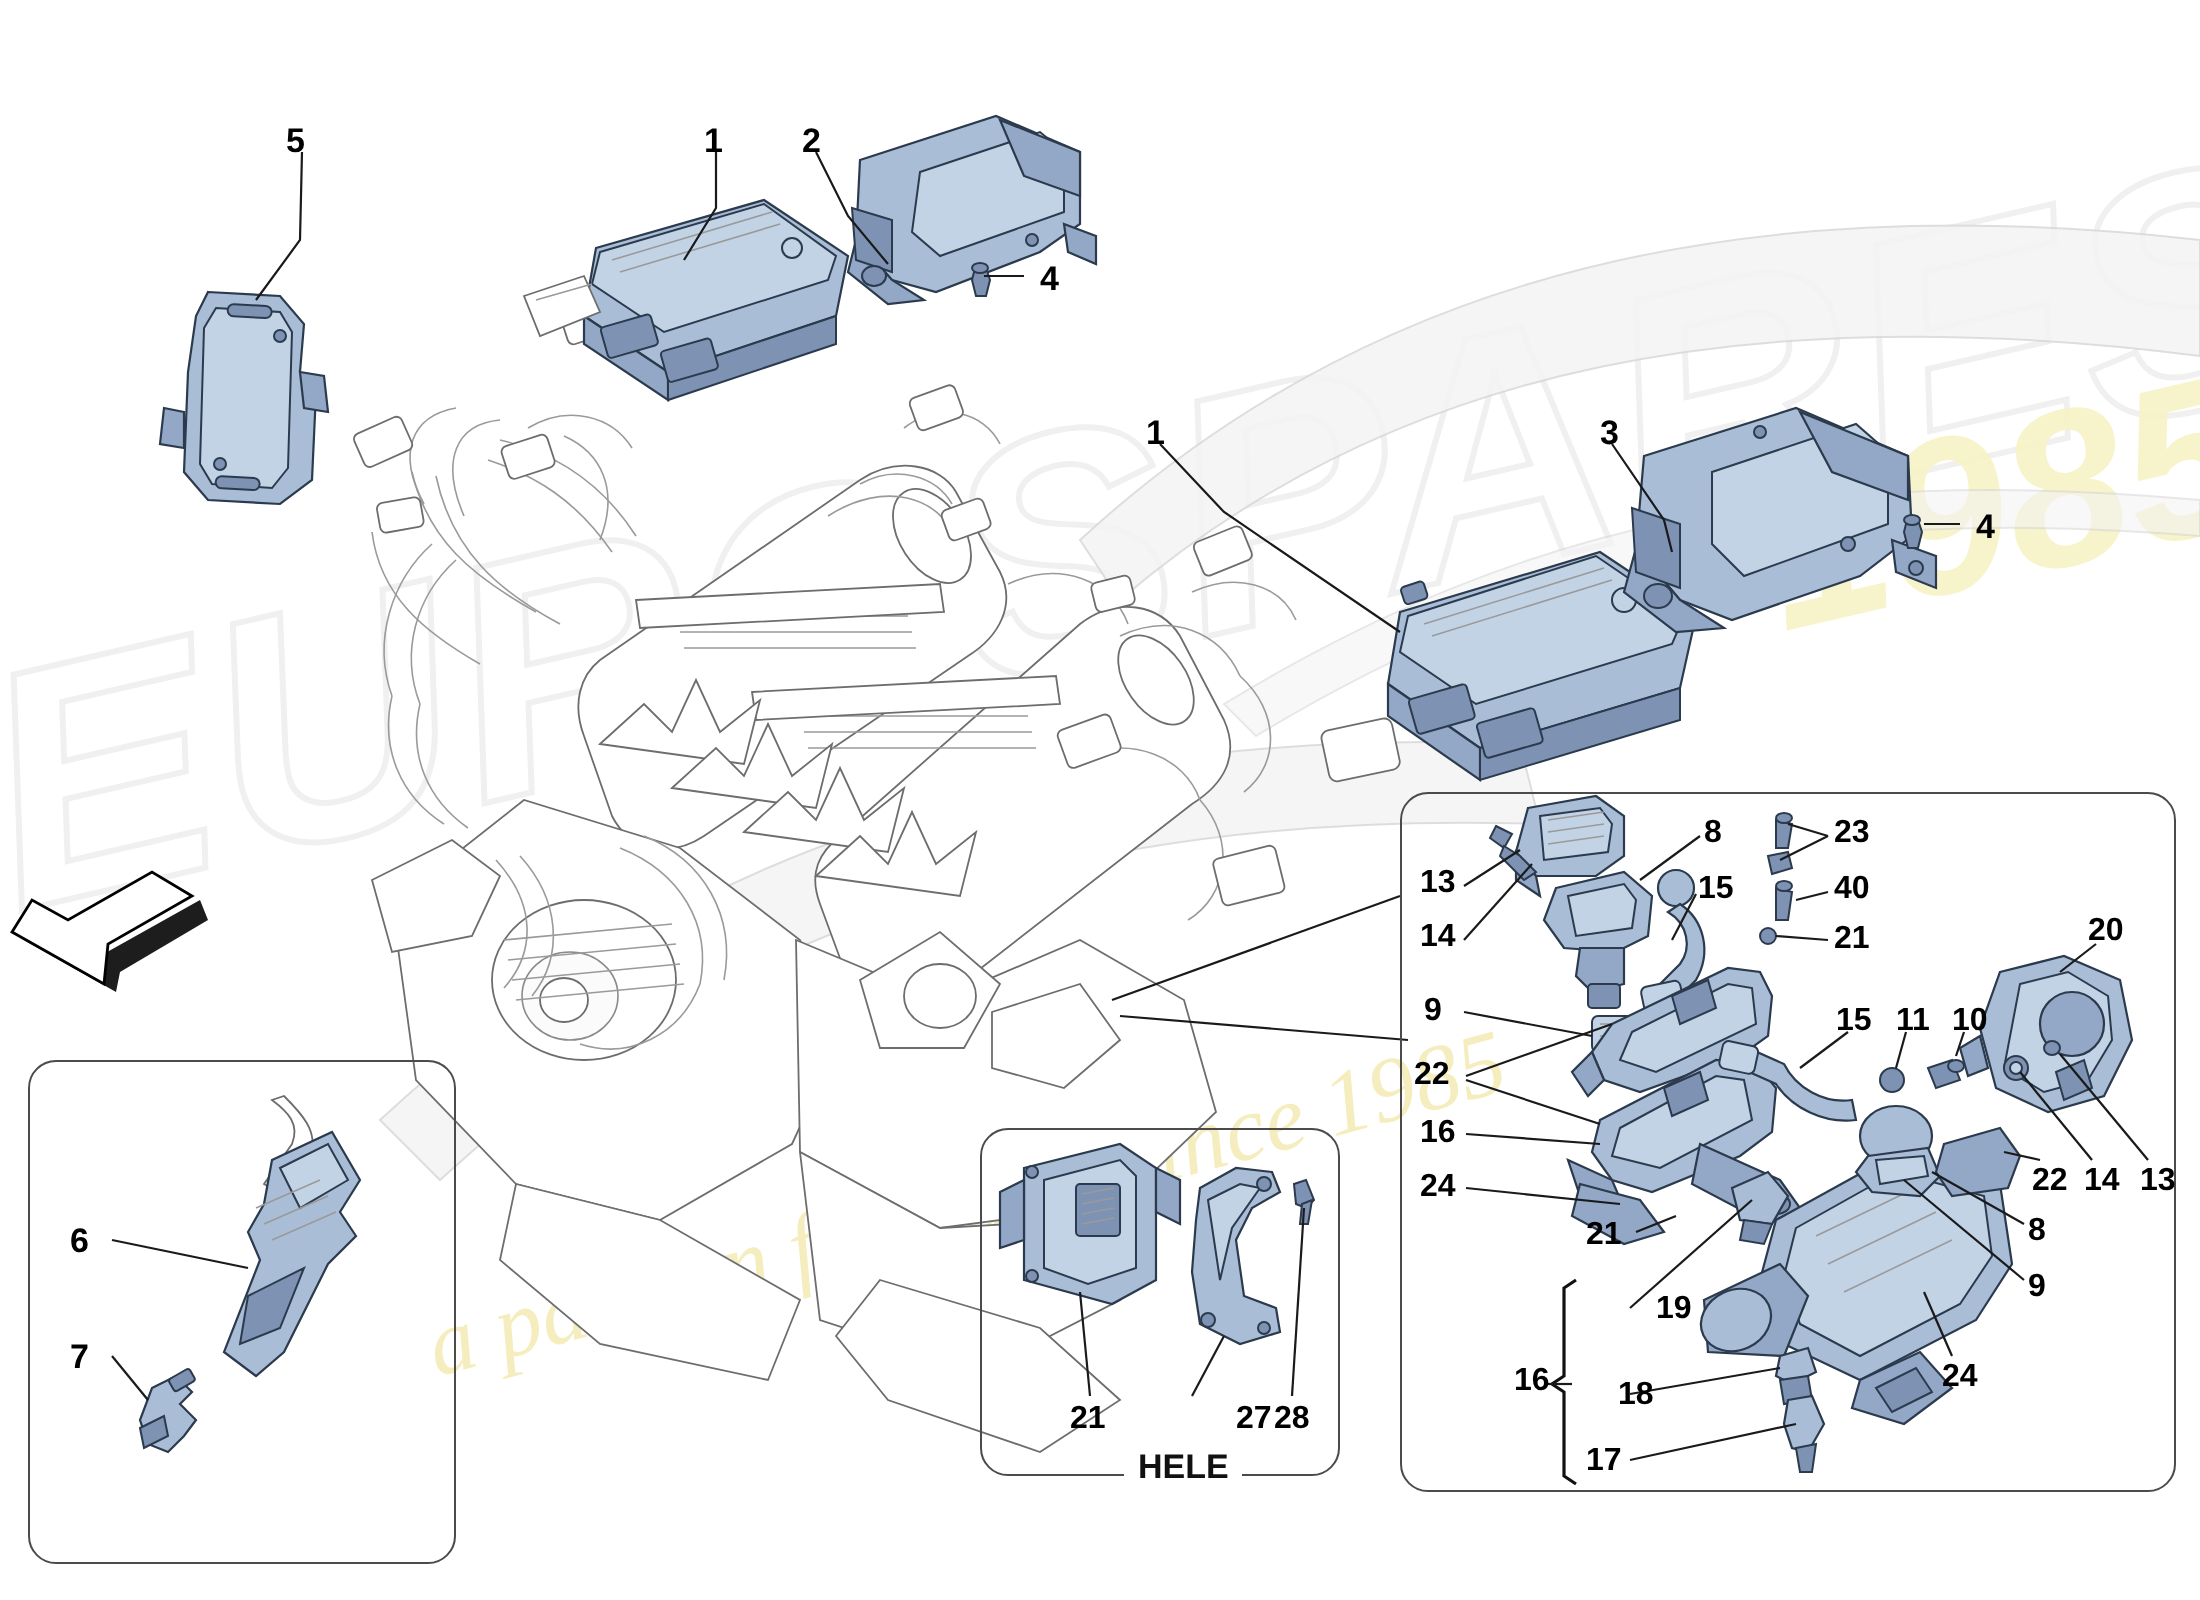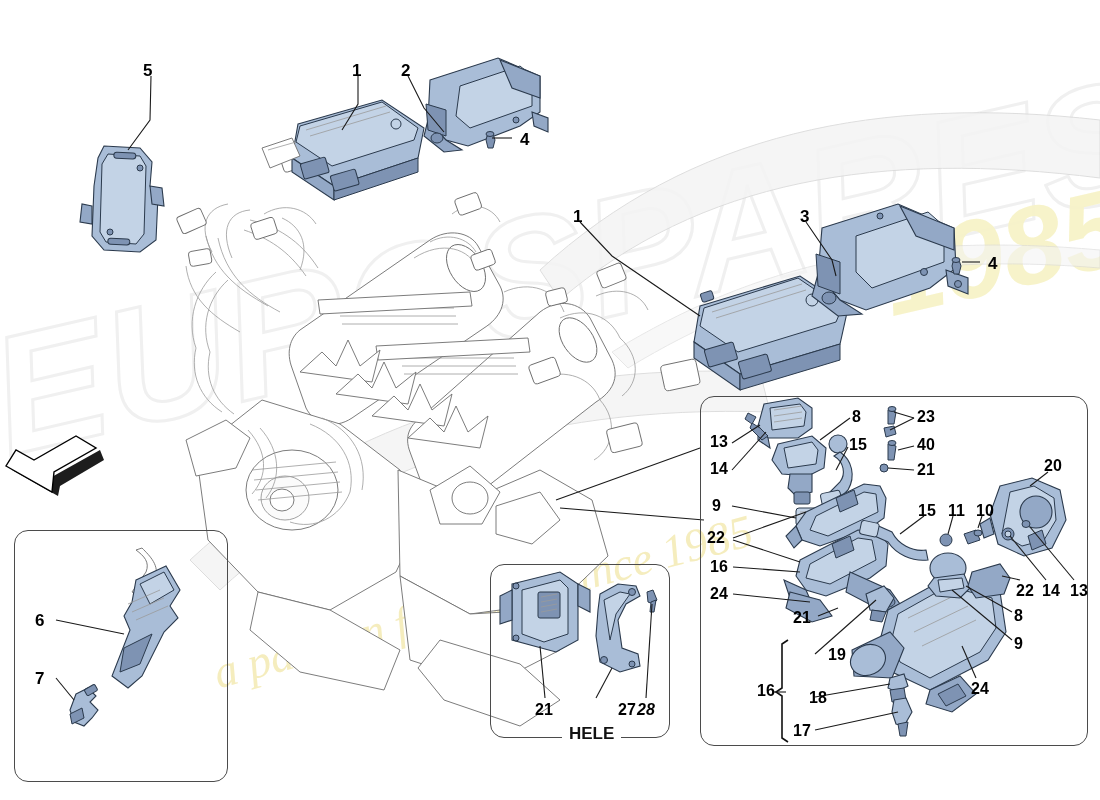--- a/index.html
+++ b/index.html
@@ -521,21 +521,21 @@
   <div class="num big" style="left:520px;top:131px;">4</div>
   <div class="num big" style="left:573px;top:208px;">1</div>
   <div class="num big" style="left:800px;top:208px;">3</div>
   <div class="num big" style="left:988px;top:255px;">4</div>
 
   <div class="num big" style="left:35px;top:612px;">6</div>
   <div class="num big" style="left:35px;top:670px;">7</div>
 
   <div class="num" style="left:535px;top:702px;">21</div>
   <div class="num" style="left:618px;top:702px;">27</div>
-  <div class="num" style="left:637px;top:702px;font-style:italic;">28</div>
+  <div class="num" style="left:637px;top:702px;">28</div>
 
   <div class="num" style="left:710px;top:434px;">13</div>
   <div class="num" style="left:710px;top:461px;">14</div>
   <div class="num" style="left:852px;top:409px;">8</div>
   <div class="num" style="left:917px;top:409px;">23</div>
   <div class="num" style="left:849px;top:437px;">15</div>
   <div class="num" style="left:917px;top:437px;">40</div>
   <div class="num" style="left:917px;top:462px;">21</div>
   <div class="num" style="left:712px;top:498px;">9</div>
   <div class="num" style="left:707px;top:530px;">22</div>

